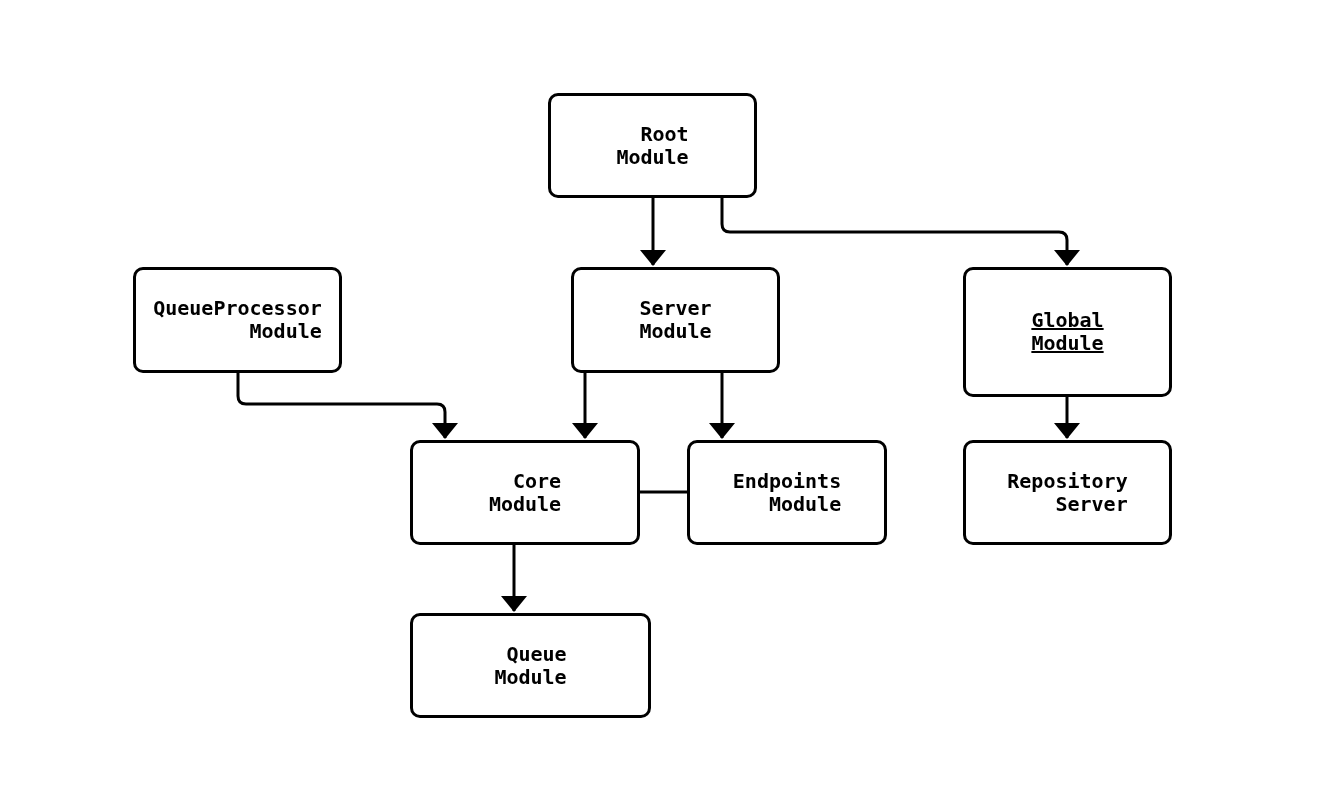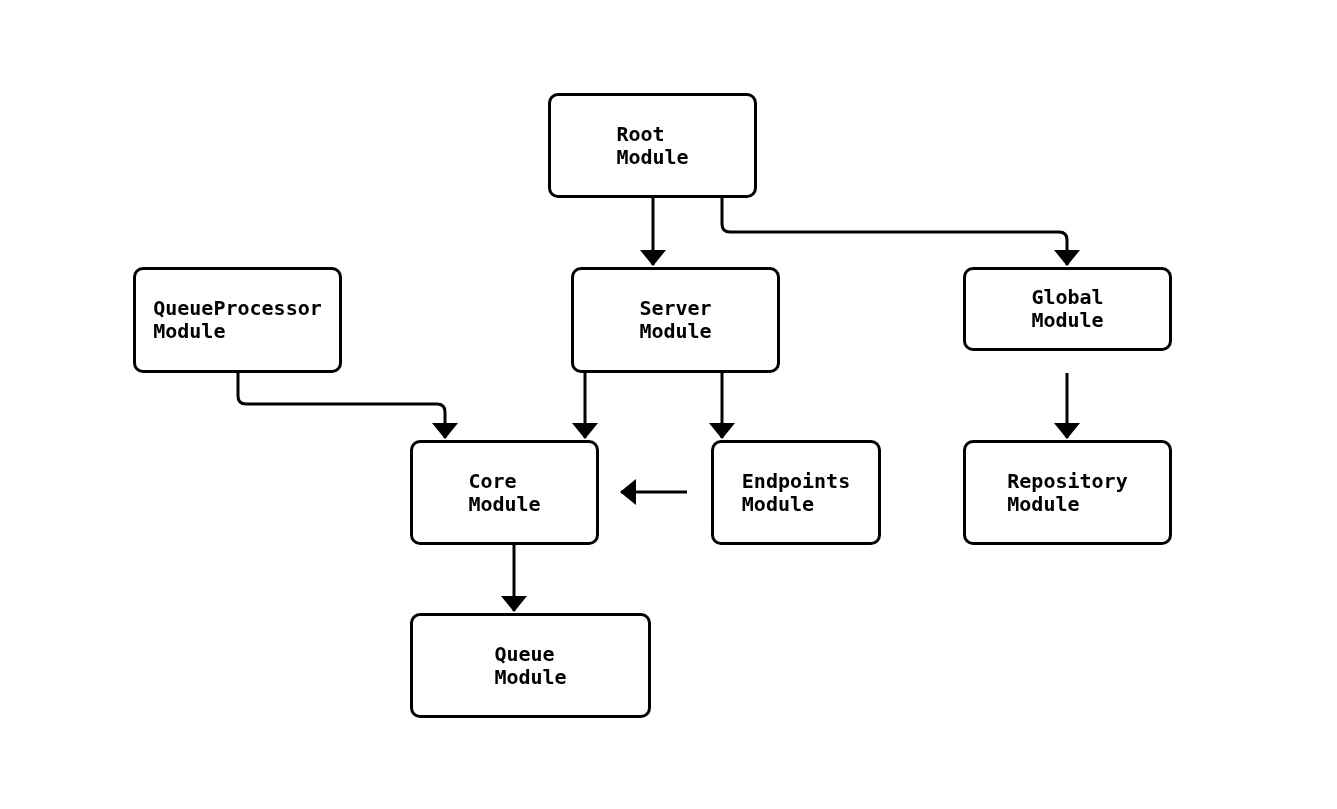--- a/index.html
+++ b/index.html
@@ -18,21 +18,21 @@
   }
   .node {
     position: absolute;
     box-sizing: border-box;
     background: #ffffff;
     border: 3px solid #000000;
     border-radius: 10px;
     display: flex;
     align-items: center;
     justify-content: center;
-    text-align: left;
+    text-align: right;
     font-weight: bold;
     font-size: 20px;
     line-height: 23px;
     color: #000000;
     white-space: pre-line;
   }
 </style>
 </head>
 <body>
 
@@ -58,28 +58,28 @@
 
   <div class="node" style="left:548px; top:93px; width:209px; height:105px;">Root
 Module</div>
 
   <div class="node" style="left:133px; top:267px; width:209px; height:106px;">QueueProcessor
 Module</div>
 
   <div class="node" style="left:571px; top:267px; width:209px; height:106px;">Server
 Module</div>
 
-  <div class="node" style="left:963px; top:267px; width:209px; height:84px;">Global
+  <div class="node" style="left:963px; top:267px; width:209px; height:130px;text-decoration:underline;">Global
 Module</div>
 
-  <div class="node" style="left:410px; top:440px; width:189px; height:105px;">Core
+  <div class="node" style="left:410px; top:440px; width:230px; height:105px;">Core
 Module</div>
 
-  <div class="node" style="left:687px; top:440px; width:170px; height:105px;margin-left:24px;">Endpoints
+  <div class="node" style="left:687px; top:440px; width:200px; height:105px;">Endpoints
 Module</div>
 
   <div class="node" style="left:963px; top:440px; width:209px; height:105px;">Repository
-Module</div>
+Server</div>
 
   <div class="node" style="left:410px; top:613px; width:241px; height:105px;">Queue
 Module</div>
 
 </div>
 
 </body></html>

